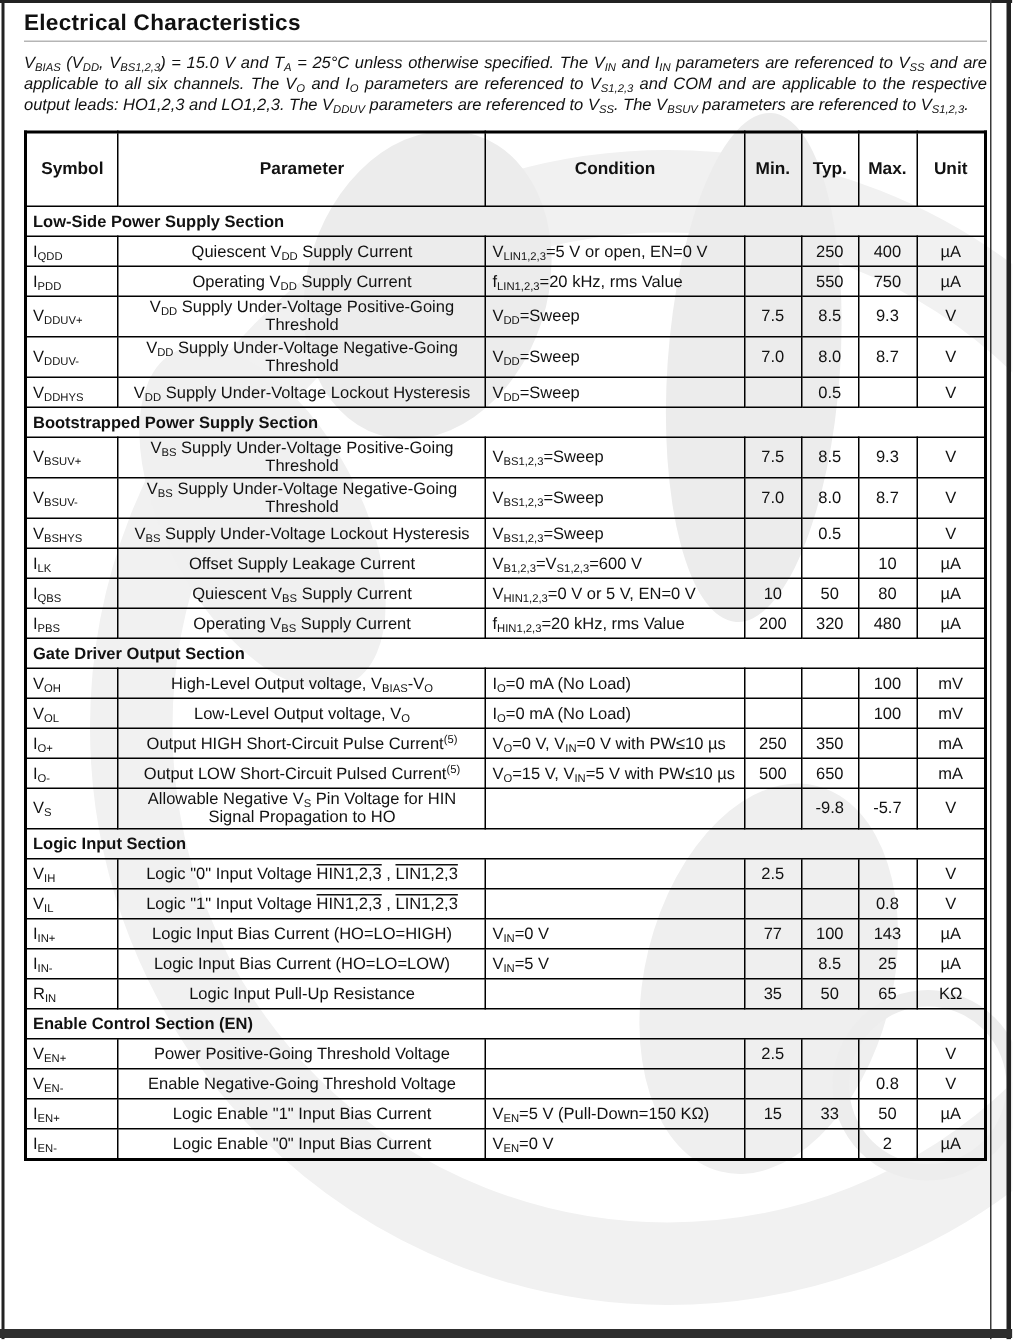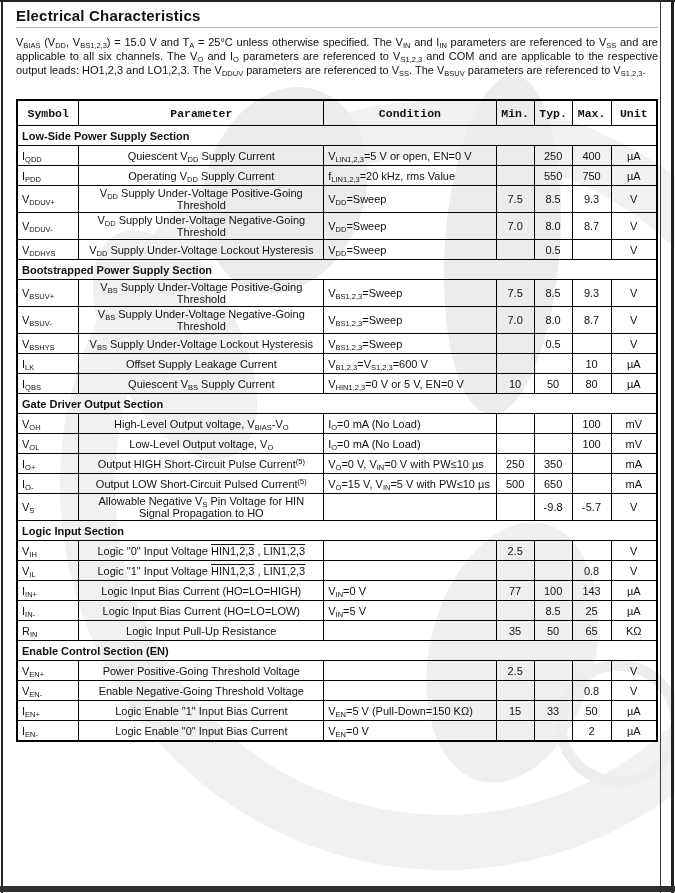--- a/index.html
+++ b/index.html
@@ -31,39 +31,40 @@
   .content { position:relative; z-index:2; padding:5px 17px 0 16px; }
 
   .doc-title {
     font-size:15px; font-weight:bold; letter-spacing:.2px;
     margin:2px 0 3px 0;
   }
   .title-rule { height:1px; background:#b5b5b5; margin:0 0 7px 0; }
 
   .intro {
     font-size:11px; line-height:1.28; text-align:justify;
-    margin:0 0 22px 0;
+    margin:0 0 10px 0;
+    font-style:italic;
   }
 
   table.spec {
     border-collapse:collapse;
     width:642px;
     font-size:11px;
     background:transparent;
     border:2px solid #000;
   }
   table.spec th, table.spec td {
     border:1px solid #000;
     padding:1px 4px;
     vertical-align:middle;
     background:transparent;
   }
   table.spec thead th {
     font-weight:bold; font-size:11.5px; text-align:center;
-    height:20px; padding:2px 3px;font-family:Liberation Mono, monospace;
+    height:20px; padding:14px 3px;
   }
   td.sec { font-weight:bold; text-align:left; height:17px; padding-left:4px; }
   td.c-sym { text-align:left; height:17px; }
   td.c-par { text-align:center; }
   td.c-cond { text-align:left; }
   td.c-num { text-align:center; }
   sub { font-size:7.5px; vertical-align:-2px; line-height:0; }
   sup { font-size:7.5px; vertical-align:4px; line-height:0; }
   .ov { text-decoration:overline; }
 </style>
@@ -196,20 +197,29 @@
           <tr>
             <td class="c-sym">I<sub>QBS</sub></td>
             <td class="c-par">Quiescent V<sub>BS</sub> Supply Current</td>
             <td class="c-cond">V<sub>HIN1,2,3</sub>=0 V or 5 V, EN=0 V</td>
             <td class="c-num">10</td>
             <td class="c-num">50</td>
             <td class="c-num">80</td>
             <td class="c-num">µA</td>
           </tr>
           <tr>
+            <td class="c-sym">I<sub>PBS</sub></td>
+            <td class="c-par">Operating V<sub>BS</sub> Supply Current</td>
+            <td class="c-cond">f<sub>HIN1,2,3</sub>=20 kHz, rms Value</td>
+            <td class="c-num">200</td>
+            <td class="c-num">320</td>
+            <td class="c-num">480</td>
+            <td class="c-num">µA</td>
+          </tr>
+          <tr>
             <td colspan="7" class="sec">Gate Driver Output Section</td>
           </tr>
           <tr>
             <td class="c-sym">V<sub>OH</sub></td>
             <td class="c-par">High-Level Output voltage, V<sub>BIAS</sub>-V<sub>O</sub></td>
             <td class="c-cond">I<sub>O</sub>=0 mA (No Load)</td>
             <td class="c-num"></td>
             <td class="c-num"></td>
             <td class="c-num">100</td>
             <td class="c-num">mV</td>

